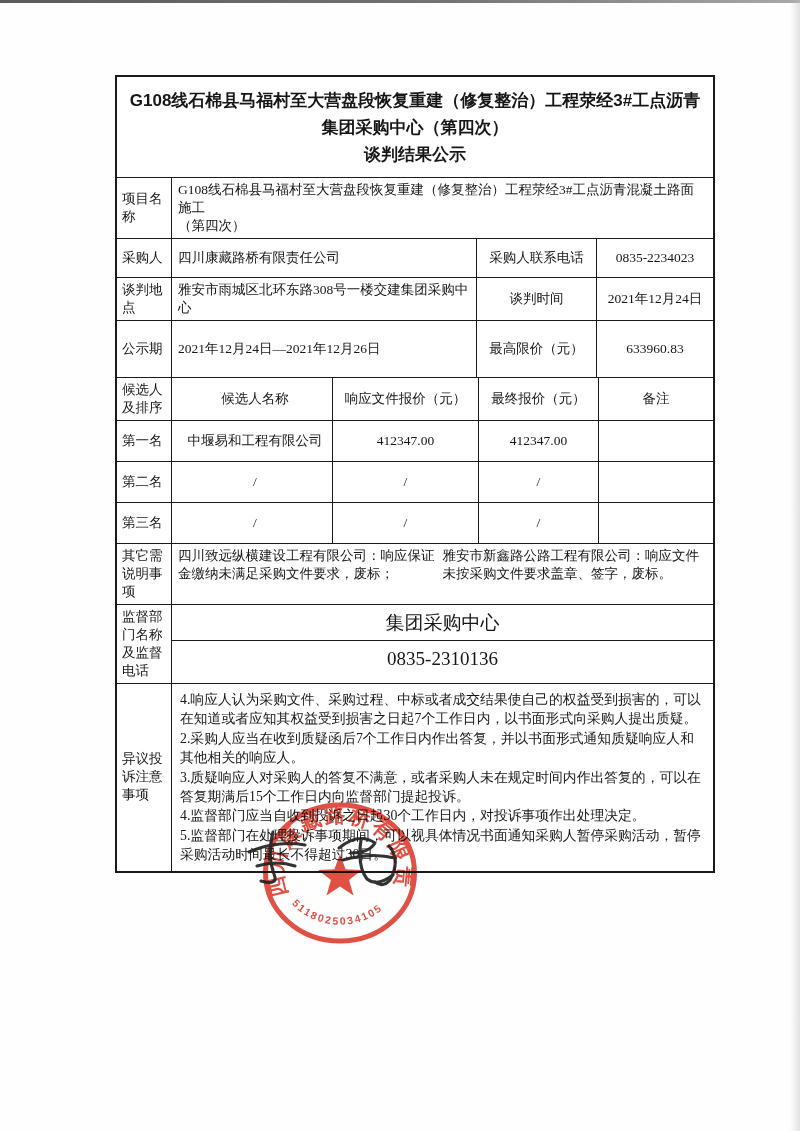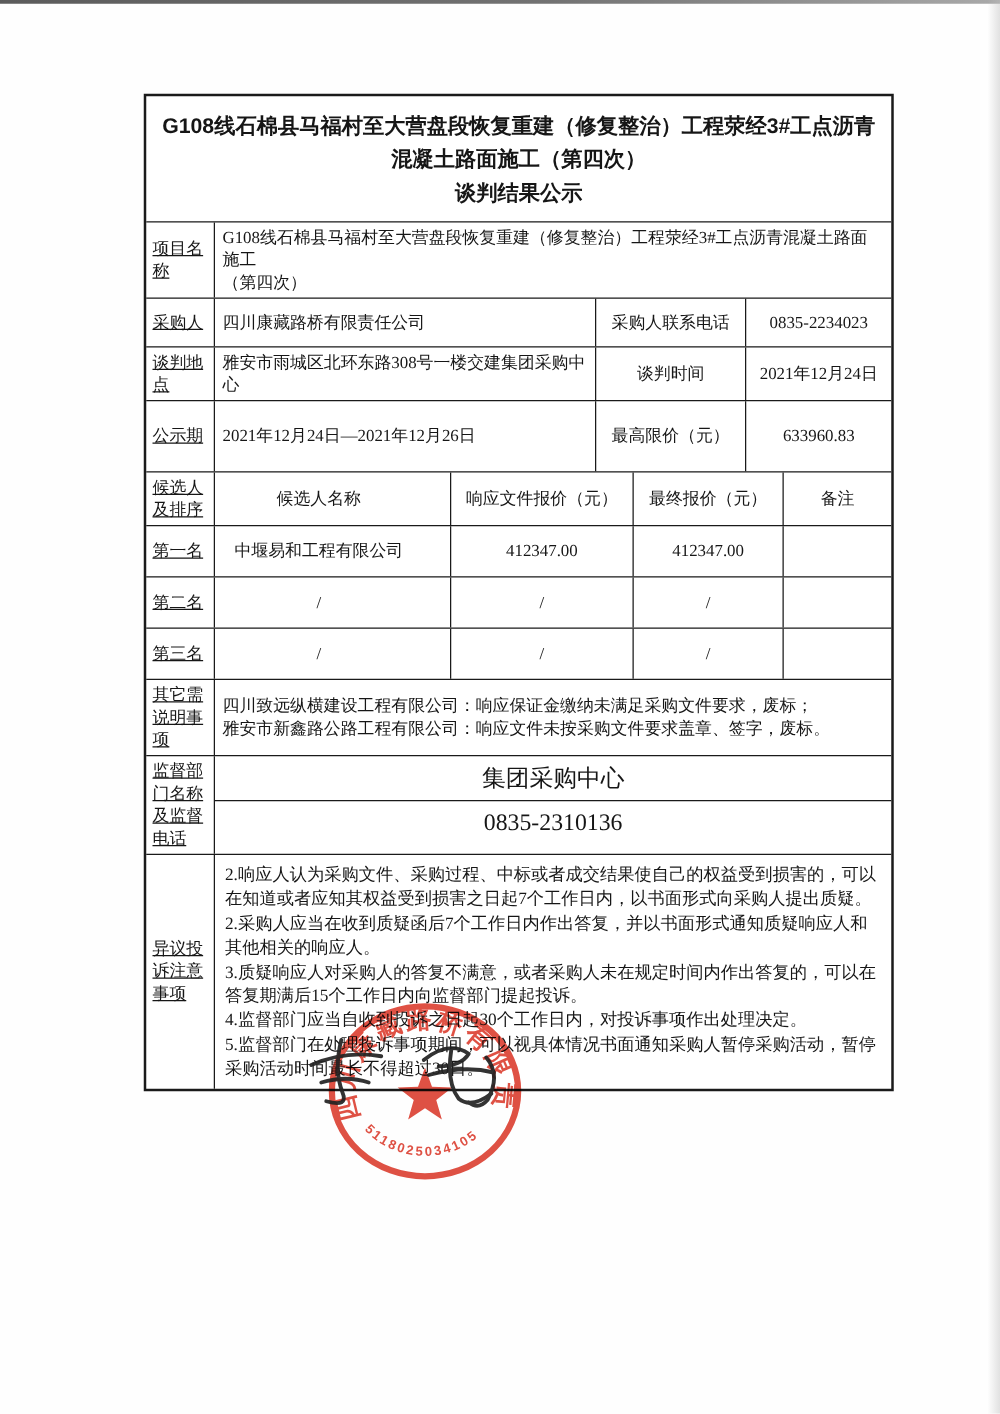--- a/index.html
+++ b/index.html
@@ -31,43 +31,43 @@
   }
   .t-row { display:flex; align-items:stretch; }
   .t-row + .t-row { border-top:1.5px solid #1a1a1a; }
   .cell {
     box-sizing:border-box;
     display:flex; align-items:center;
     padding:3px 6px;
     font-size:13.5px; line-height:18px;
   }
   .cell + .cell { border-left:1.5px solid #1a1a1a; }
-  .lbl { width:54px; flex:0 0 54px; padding:3px 5px;text-decoration:underline; }
+  .lbl { width:54px; flex:0 0 54px; padding:3px 5px; }
   .grow { flex:1 1 auto; }
   .c-mid { width:120px; flex:0 0 120px; justify-content:center; text-align:center; }
   .c-end { width:117px; flex:0 0 117px; justify-content:center; text-align:center; }
   .cand2 { width:161px; flex:0 0 161px; justify-content:center; text-align:center;padding-left:12px; }
-  .cand3 { width:146px; flex:0 0 146px; justify-content:center; text-align:center;margin-left:28px; }
+  .cand3 { width:146px; flex:0 0 146px; justify-content:center; text-align:center; }
   .center { justify-content:center; text-align:center; }
   .prewrap { white-space:pre-line; }
   
   .title-row {
     min-height:100px; flex-direction:column; justify-content:center;
     text-align:center; padding:0 10px;
     font-family:"Liberation Sans","DejaVu Sans",sans-serif;
     font-weight:bold; font-size:17px; line-height:27px;
   }
   .r-project { min-height:42px; }
   .r-purchaser { min-height:38px; }
   .r-location { min-height:41px; }
   .r-publicity { min-height:56px; }
   .r-candheader { min-height:42px; }
   .r-cand { min-height:40px; }
   .r-notes { min-height:52px; }
-  .notes-body { flex-direction:column; align-items:flex-start; justify-content:center; }
+  .notes-body { flex-direction:row; align-items:flex-start; justify-content:center; }
   .notes-body div { width:100%; }
   .sup-stack { flex:1 1 auto; display:flex; flex-direction:column; padding:0; border-left:1.5px solid #1a1a1a; }
   .sup-cell { min-height:35px; display:flex; align-items:center; justify-content:center; font-size:19px; }
   .sup-cell + .sup-cell { border-top:1.5px solid #1a1a1a; }
   .r-objection { min-height:174px; }
   .objection-body {
     flex-direction:column; align-items:flex-start; justify-content:center;
     padding:6px 8px; font-size:13.8px; line-height:19.4px;
   }
   .objection-body div { width:100%; }
@@ -87,21 +87,21 @@
 <body>
 
 <div class="sheet">
   <div class="scan-edge-top"></div>
   <div class="scan-edge-right"></div>
 
   <div class="doc-table">
 
     <div class="t-row title-row">
       <div>G108线石棉县马福村至大营盘段恢复重建（修复整治）工程荥经3#工点沥青</div>
-      <div>混凝土路面施工（第四次）</div>
+      <div>集团采购中心（第四次）</div>
       <div>谈判结果公示</div>
     </div>
 
     <div class="t-row r-project">
       <div class="cell lbl">项目名称</div>
       <div class="cell grow prewrap">G108线石棉县马福村至大营盘段恢复重建（修复整治）工程荥经3#工点沥青混凝土路面施工
 （第四次）</div>
     </div>
 
     <div class="t-row r-purchaser">
@@ -167,21 +167,21 @@
       <div class="cell lbl">监督部门名称及监督电话</div>
       <div class="sup-stack">
         <div class="sup-cell">集团采购中心</div>
         <div class="sup-cell">0835-2310136</div>
       </div>
     </div>
 
     <div class="t-row r-objection">
       <div class="cell lbl">异议投诉注意事项</div>
       <div class="cell grow objection-body">
-        <div>2.响应人认为采购文件、采购过程、中标或者成交结果使自己的权益受到损害的，可以在知道或者应知其权益受到损害之日起7个工作日内，以书面形式向采购人提出质疑。</div>
+        <div>4.响应人认为采购文件、采购过程、中标或者成交结果使自己的权益受到损害的，可以在知道或者应知其权益受到损害之日起7个工作日内，以书面形式向采购人提出质疑。</div>
         <div>2.采购人应当在收到质疑函后7个工作日内作出答复，并以书面形式通知质疑响应人和其他相关的响应人。</div>
         <div>3.质疑响应人对采购人的答复不满意，或者采购人未在规定时间内作出答复的，可以在答复期满后15个工作日内向监督部门提起投诉。</div>
         <div>4.监督部门应当自收到投诉之日起30个工作日内，对投诉事项作出处理决定。</div>
         <div>5.监督部门在处理投诉事项期间，可以视具体情况书面通知采购人暂停采购活动，暂停采购活动时间最长不得超过30日。</div>
       </div>
     </div>
 
 
   </div>
 

